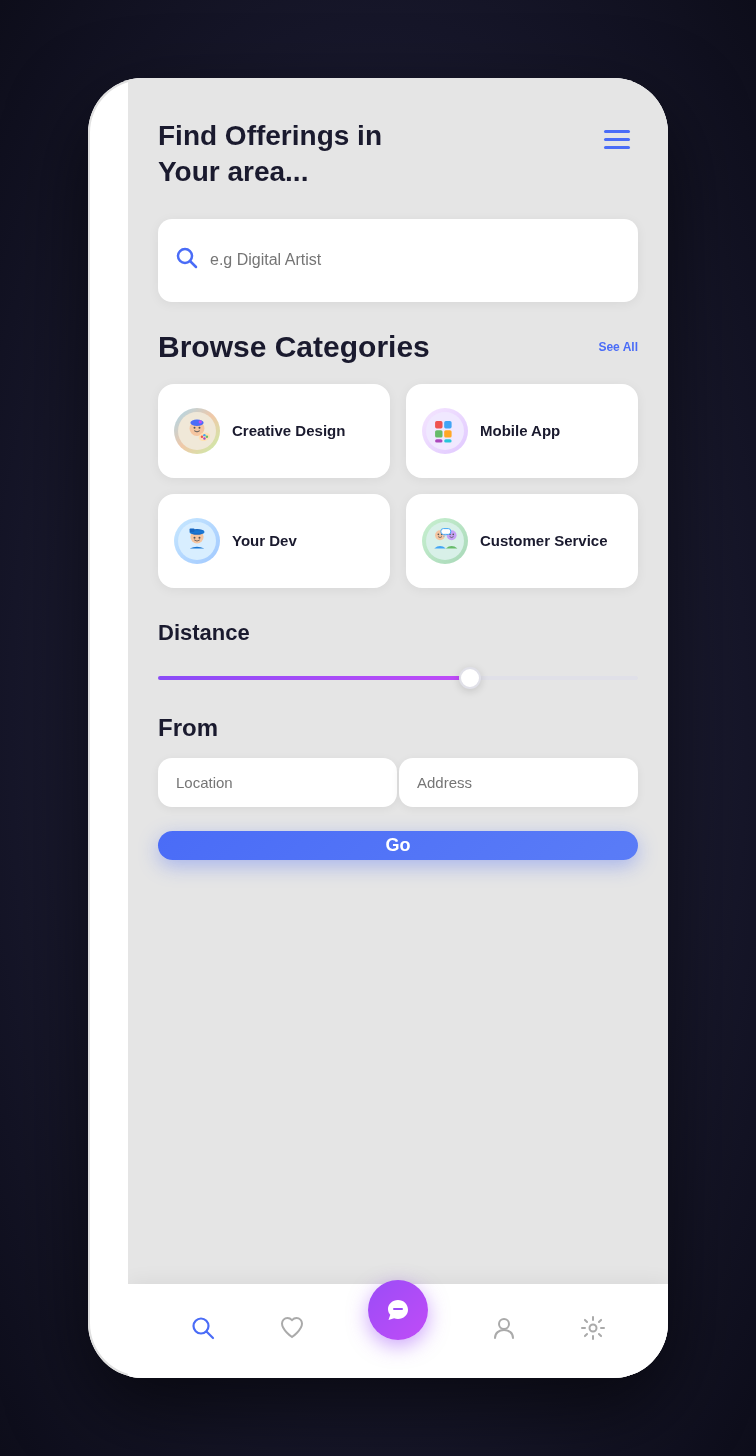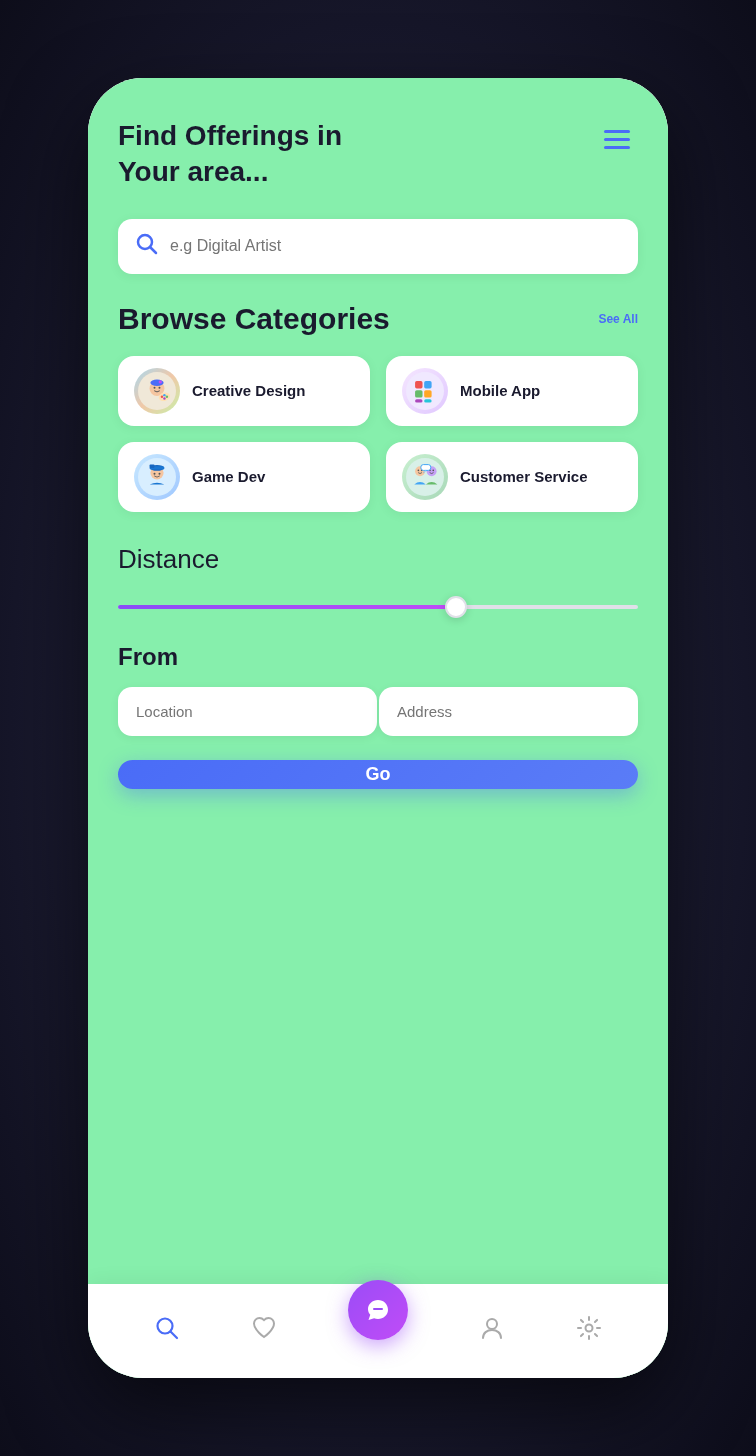--- a/index.html
+++ b/index.html
@@ -30,25 +30,26 @@
       border-radius: 55px;
       box-shadow: 0 30px 80px rgba(0,0,0,0.6), inset 0 0 0 2px #e0e0e0;
       overflow: hidden;
       position: relative;
       display: flex;
       flex-direction: column;
     }
 
     .screen {
       flex: 1;
-      background: #86efac;
+      background: #e5e5e5;
       display: flex;
       flex-direction: column;
       overflow: hidden;
       padding-top: 10px;
+      margin-left: 40px;
     }
 
     .content-area {
       flex: 1;
       overflow-y: auto;
       padding: 30px 30px 0 30px;
     }
 
     
     .header {
@@ -79,21 +80,21 @@
       width: 26px;
       height: 3px;
       background: #4a6cf7;
       border-radius: 2px;
     }
 
     
     .search-bar {
       background: #ffffff;
       border-radius: 14px;
-      padding: 14px 18px;
+      padding: 28px 18px;
       display: flex;
       align-items: center;
       gap: 12px;
       box-shadow: 0 2px 12px rgba(0,0,0,0.06);
       margin-bottom: 28px;
     }
 
     .search-icon-wrap {
       color: #4a6cf7;
       font-size: 20px;
@@ -132,21 +133,21 @@
     .categories-grid {
       display: grid;
       grid-template-columns: 1fr 1fr;
       gap: 16px;
       margin-bottom: 32px;
     }
 
     .category-card {
       background: #ffffff;
       border-radius: 16px;
-      padding: 12px 16px;
+      padding: 24px 16px;
       display: flex;
       align-items: center;
       gap: 12px;
       box-shadow: 0 2px 12px rgba(0,0,0,0.06);
       cursor: pointer;
     }
 
     .category-icon {
       width: 46px;
       height: 46px;
@@ -185,22 +186,22 @@
       font-weight: 700;
       color: #1a1a2e;
     }
 
     
     .distance-section {
       margin-bottom: 24px;
     }
 
     .distance-title {
-      font-size: 26px;
-      font-weight: 400;
+      font-size: 22px;
+      font-weight: 700;
       color: #1a1a2e;
       margin-bottom: 20px;
     }
 
     .slider-container {
       position: relative;
       padding: 10px 0;
     }
 
     .slider-track {
@@ -413,21 +414,21 @@
                 <rect x="14" y="8" width="6" height="4" rx="1" fill="#1565c0"></rect>
 
                 <circle cx="20" cy="19" r="1.2" fill="#555"></circle>
                 <circle cx="26" cy="19" r="1.2" fill="#555"></circle>
 
                 <path d="M20 22 Q23 24.5 26 22" stroke="#555" stroke-width="1" fill="none" stroke-linecap="round"></path>
 
                 <path d="M14 32 Q23 28 32 32" fill="#1976d2"></path>
               </svg>
             </div>
-            <div class="category-label">Game Dev</div>
+            <div class="category-label">Your Dev</div>
           </div>
 
           <div class="category-card">
             <div class="category-icon icon-customer">
               <svg class="category-svg" viewBox="0 0 46 46" fill="none" xmlns="http://www.w3.org/2000/svg">
                 <circle cx="23" cy="23" r="23" fill="#d8f0e8"></circle>
 
                 <circle cx="17" cy="16" r="6" fill="#f5c5a0"></circle>
                 <circle cx="15" cy="15" r="1" fill="#555"></circle>
                 <circle cx="19" cy="15" r="1" fill="#555"></circle>

